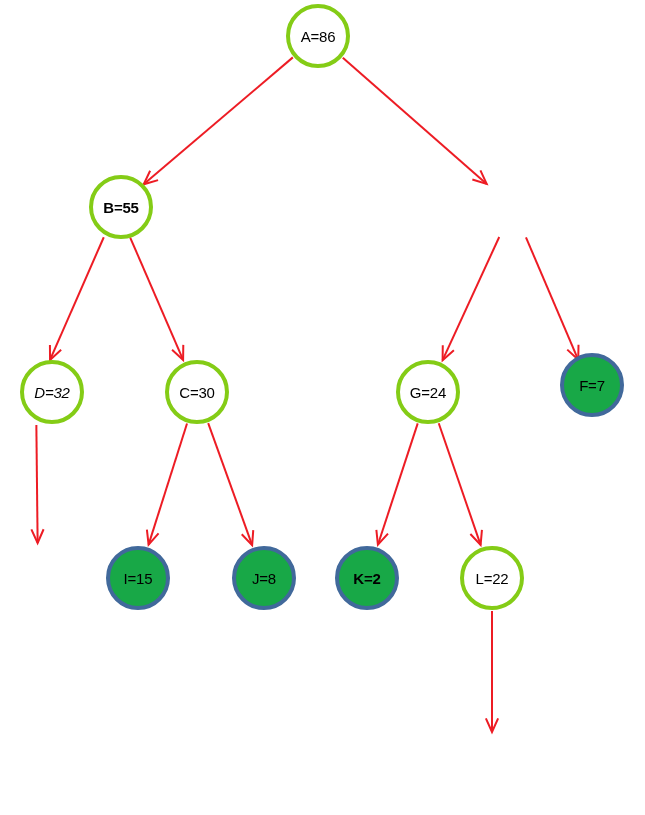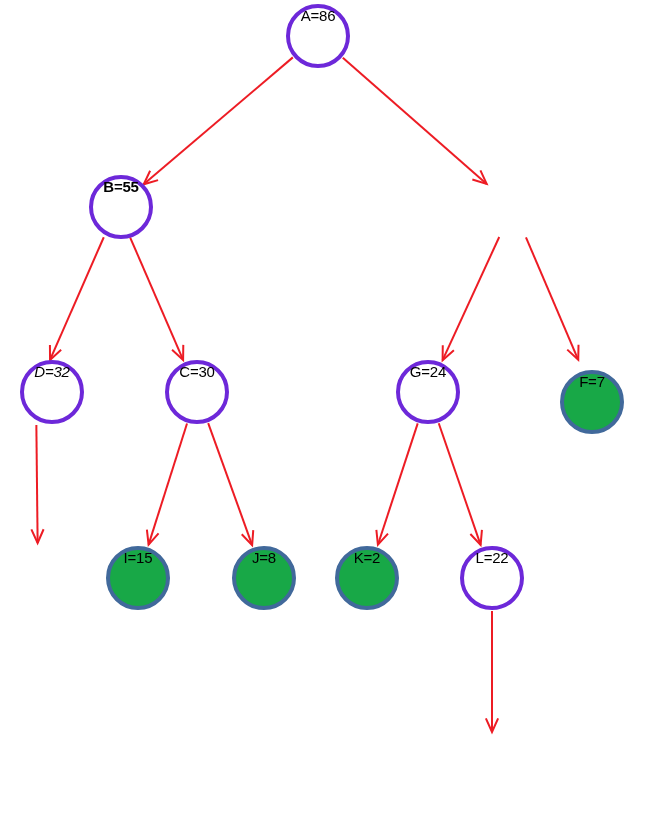--- a/index.html
+++ b/index.html
@@ -29,24 +29,24 @@
     left: 0;
     top: 0;
     width: 645px;
     height: 815px;
   }
   .node {
     position: absolute;
     box-sizing: border-box;
     border-radius: 50%;
     display: flex;
-    align-items: flex-start;
+    align-items: center;
     justify-content: center;
     background: #ffffff;
-    border: 4px solid #6d28d9;
+    border: 4px solid #84cc16;
   }
   .node.leaf {
     background: #18a847;
     border-color: #41699b;
   }
   .node-label {
     font-family: "Liberation Sans", sans-serif;
     font-size: 15px;
     color: #000000;
     line-height: 1;
@@ -117,29 +117,29 @@
       </div>
       <div class="node" style="left: 20px; top: 360px; width: 64px; height: 64px; font-style: italic;">
         <span class="node-label">D=32</span>
       </div>
       <div class="node" style="left: 165px; top: 360px; width: 64px; height: 64px;">
         <span class="node-label">C=30</span>
       </div>
       <div class="node" style="left: 396px; top: 360px; width: 64px; height: 64px;">
         <span class="node-label">G=24</span>
       </div>
-      <div class="node leaf" style="left: 560px; top: 370px; width: 64px; height: 64px;">
+      <div class="node leaf" style="left: 560px; top: 353px; width: 64px; height: 64px;">
         <span class="node-label">F=7</span>
       </div>
       <div class="node leaf" style="left: 106px; top: 546px; width: 64px; height: 64px;">
         <span class="node-label">I=15</span>
       </div>
       <div class="node leaf" style="left: 232px; top: 546px; width: 64px; height: 64px;">
         <span class="node-label">J=8</span>
       </div>
-      <div class="node leaf" style="left: 335px; top: 546px; width: 64px; height: 64px;">
+      <div class="node leaf" style="left: 335px; top: 546px; width: 64px; height: 64px; font-weight: bold;">
         <span class="node-label">K=2</span>
       </div>
       <div class="node" style="left: 460px; top: 546px; width: 64px; height: 64px;">
         <span class="node-label">L=22</span>
       </div>
     </div>
 </div>
 
 </body></html>

